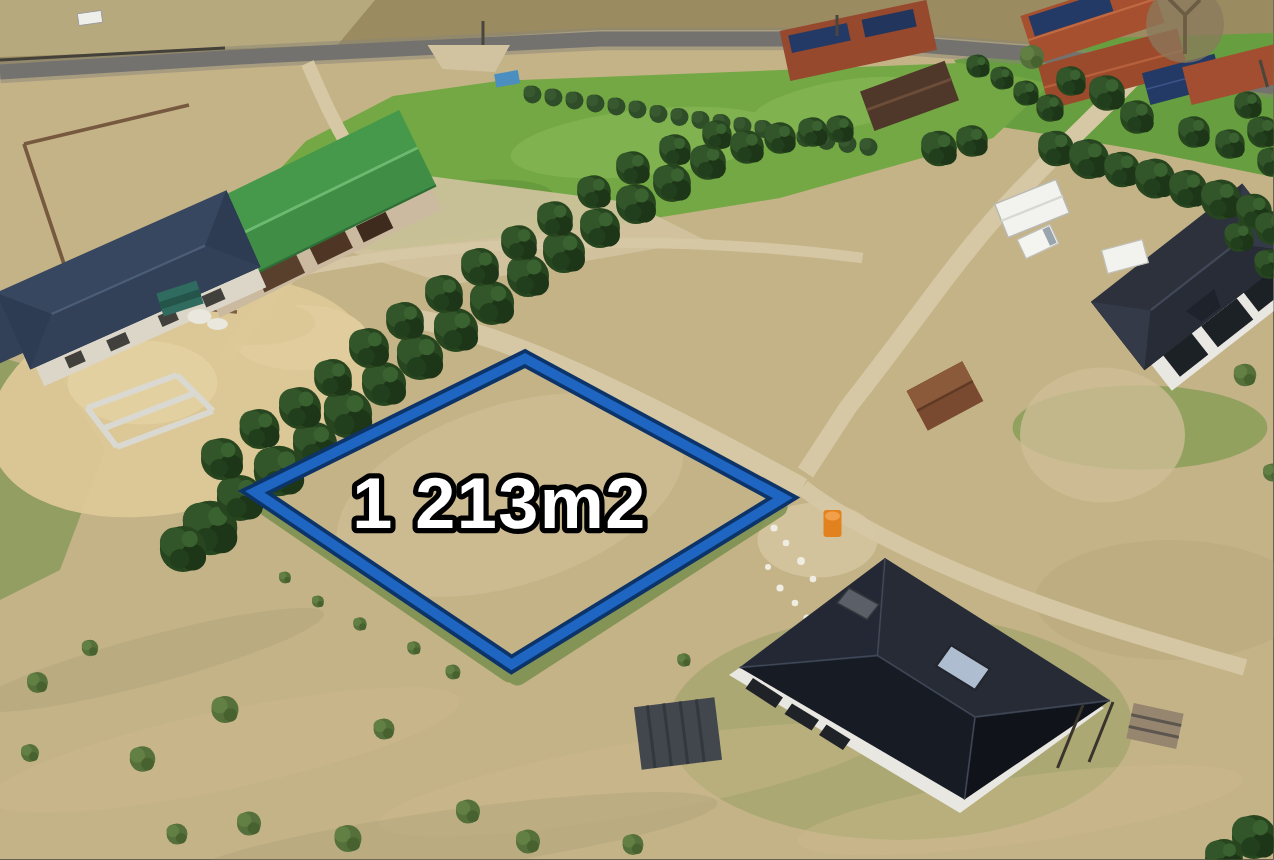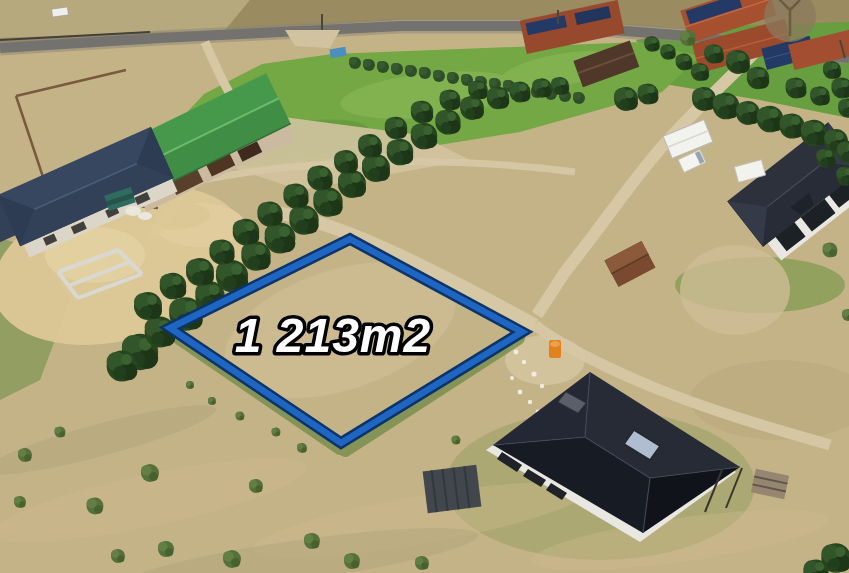--- a/index.html
+++ b/index.html
@@ -1,16 +1,16 @@
 <!DOCTYPE html>
 <html><head>
 <meta charset="utf-8">
 <style>
   html,body{margin:0;padding:0;background:#222;}
-  .stage{position:relative;width:849px;height:573px;overflow:hidden;font-family:"Liberation Sans",sans-serif;font-style:italic;}
+  .stage{position:relative;width:849px;height:573px;overflow:hidden;font-family:"Liberation Sans",sans-serif;}
   .stage svg{display:block;width:849px;height:573px;}
   text.area-label{font-family:"Liberation Sans","DejaVu Sans",sans-serif;font-weight:700;font-size:48px;letter-spacing:1px;paint-order:stroke fill;stroke-width:7px;stroke-linejoin:round;}
 </style>
 </head>
 <body>
 
 <div class="stage">
 <svg viewBox="0 0 849 573" xmlns="http://www.w3.org/2000/svg">
   <defs>
     <g id="sym-conifer">

